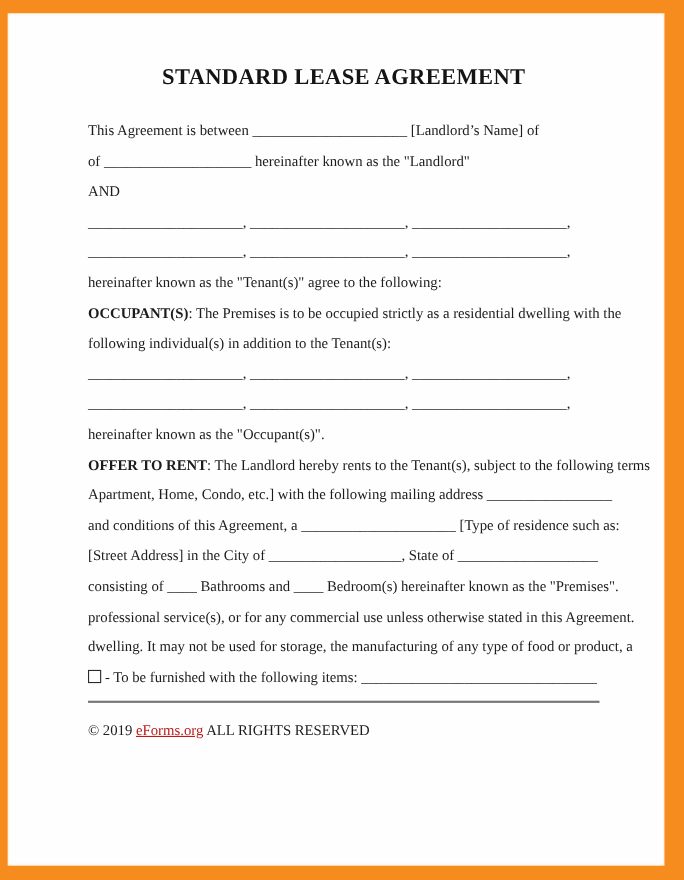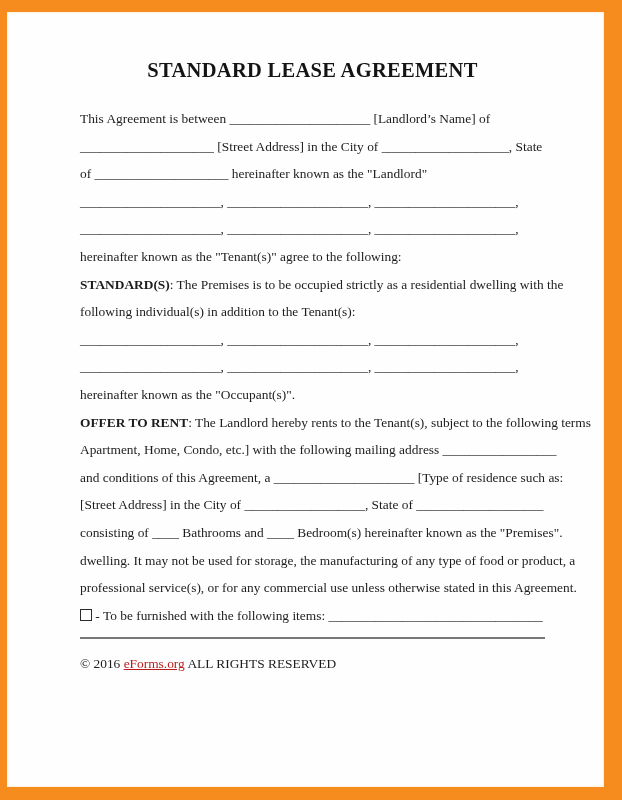--- a/index.html
+++ b/index.html
@@ -65,40 +65,40 @@
 </head>
 <body>
 
 <div class="frame">
   <div class="page">
 
     <h1 class="title">STANDARD LEASE AGREEMENT</h1>
 
     <div class="lines">
         <div class="line"><span>This Agreement is between _____________________ [Landlord’s Name] of</span></div>
-        <div class="line"><span>____________________ [Street Address] in the City of ___________________, State</span></div>
         <div class="line"><span>of ____________________ hereinafter known as the "Landlord"</span></div>
+        <div class="line"><span>AND</span></div>
         <div class="line"><span>_____________________, _____________________, _____________________,</span></div>
         <div class="line"><span>_____________________, _____________________, _____________________,</span></div>
         <div class="line"><span>hereinafter known as the "Tenant(s)" agree to the following:</span></div>
-        <div class="line"><span class="b">STANDARD(S)</span><span>: The Premises is to be occupied strictly as a residential dwelling with the</span></div>
+        <div class="line"><span class="b">OCCUPANT(S)</span><span>: The Premises is to be occupied strictly as a residential dwelling with the</span></div>
         <div class="line"><span>following individual(s) in addition to the Tenant(s):</span></div>
         <div class="line"><span>_____________________, _____________________, _____________________,</span></div>
         <div class="line"><span>_____________________, _____________________, _____________________,</span></div>
         <div class="line"><span>hereinafter known as the "Occupant(s)".</span></div>
         <div class="line"><span class="b">OFFER TO RENT</span><span>: The Landlord hereby rents to the Tenant(s), subject to the following terms</span></div>
         <div class="line"><span>Apartment, Home, Condo, etc.] with the following mailing address _________________</span></div>
         <div class="line"><span>and conditions of this Agreement, a _____________________ [Type of residence such as:</span></div>
         <div class="line"><span>[Street Address] in the City of __________________, State of ___________________</span></div>
         <div class="line"><span>consisting of ____ Bathrooms and ____ Bedroom(s) hereinafter known as the "Premises".</span></div>
+        <div class="line"><span>professional service(s), or for any commercial use unless otherwise stated in this Agreement.</span></div>
         <div class="line"><span>dwelling. It may not be used for storage, the manufacturing of any type of food or product, a</span></div>
-        <div class="line"><span>professional service(s), or for any commercial use unless otherwise stated in this Agreement.</span></div>
         <div class="line"><span class="checkbox"></span><span> - To be furnished with the following items: ________________________________</span></div>
       </div>
 
     <div class="rule"></div>
 
     <div class="footer">
-      <span>© 2016 </span><a>eForms.org</a><span> ALL RIGHTS RESERVED</span>
+      <span>© 2019 </span><a>eForms.org</a><span> ALL RIGHTS RESERVED</span>
     </div>
 
   </div>
 </div>
 
 </body></html>

